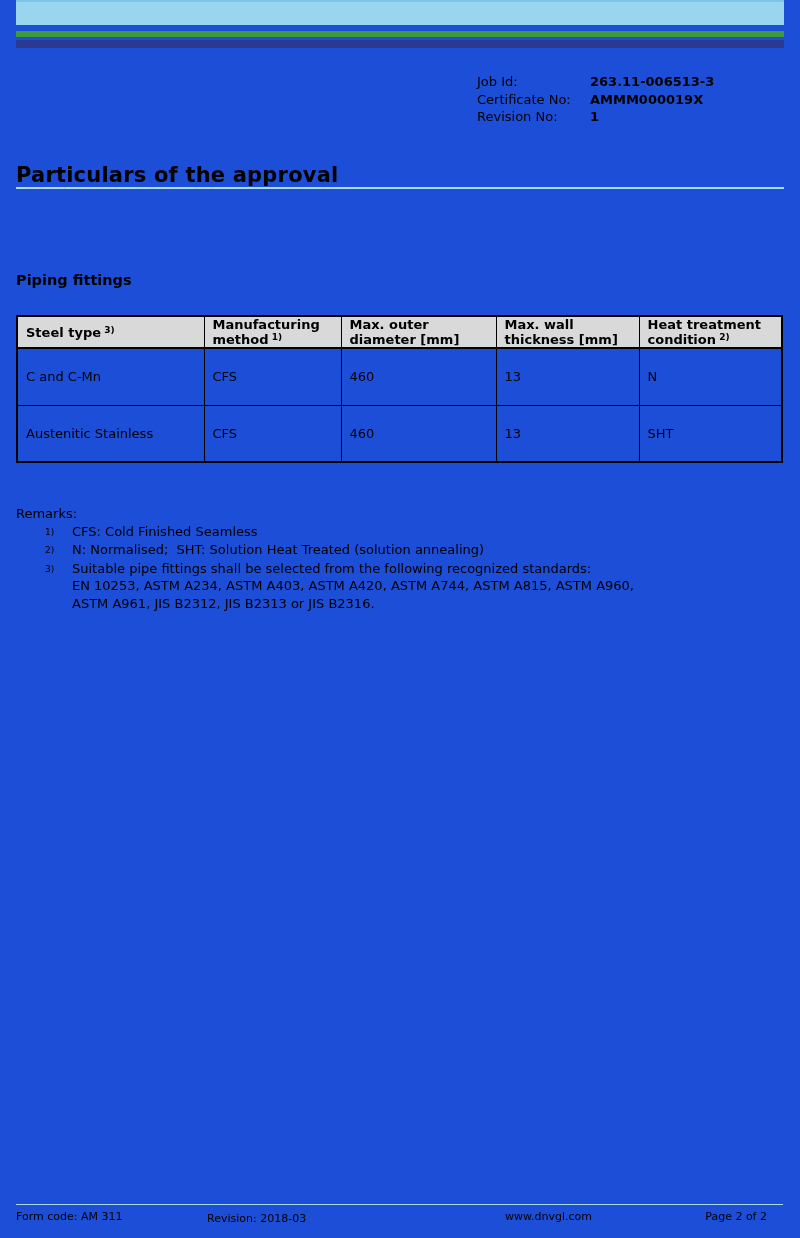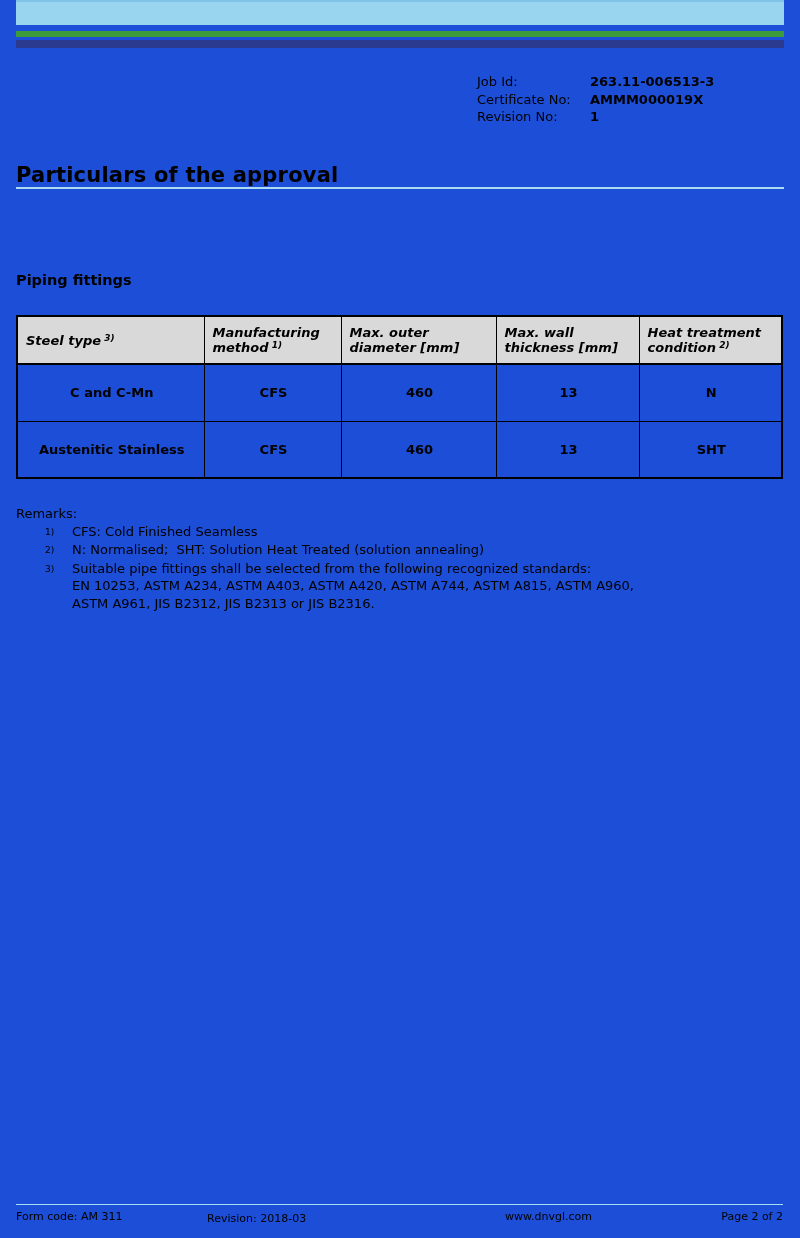--- a/index.html
+++ b/index.html
@@ -47,25 +47,24 @@
     position:absolute;left:16px;top:315px;
     border-collapse:collapse;table-layout:fixed;
     font-size:13px;
     border:2px solid var(--table-border);
   }
   .approval-table th,.approval-table td{
     border:1px solid var(--table-border);
     padding:0 6px 0 8px;text-align:left;vertical-align:middle;
   }
   .approval-table th{
-    background:var(--table-header-bg);font-weight:bold;height:48px;
+    background:var(--table-header-bg);font-weight:bold;height:32px;
     border-bottom:2px solid var(--table-border);
-    font-style:italic;
   }
-  .approval-table td{height:57px;font-weight:bold;text-align:center;}
+  .approval-table td{height:57px;font-weight:normal;}
   .approval-table th:nth-child(1),.approval-table td:nth-child(1){width:187px;}
   .approval-table th:nth-child(2),.approval-table td:nth-child(2){width:137px;}
   .approval-table th:nth-child(3),.approval-table td:nth-child(3){width:155px;}
   .approval-table th:nth-child(4),.approval-table td:nth-child(4){width:143px;}
   .approval-table th:nth-child(5),.approval-table td:nth-child(5){width:143px;}
   .sup{font-size:9px;vertical-align:4px;}
 
   
   .remarks{position:absolute;left:16px;right:16px;top:505px;font-size:13px;line-height:17.6px;}
   .remark-item{display:flex;align-items:flex-start;margin-left:29px;}
@@ -75,21 +74,21 @@
 
   
   .footer{
     position:absolute;left:16px;right:17px;top:1204px;height:26px;
     border-top:1.5px solid var(--light-blue-rule);
   }
   .footer-inner{position:relative;height:22px;font-size:11px;padding-top:5px;}
   .footer-form{position:absolute;left:0;top:5px;}
   .footer-revision{position:absolute;left:191px;top:7px;}
   .footer-website{position:absolute;left:489px;top:5px;}
-  .footer-page{position:absolute;right:0;top:5px;}
+  .footer-page{position:absolute;right:16px;top:5px;}
 </style>
 </head>
 <body>
 
 <div class="page">
 
   <div class="band"></div>
   <div class="stripe-green"></div>
   <div class="stripe-blue"></div>
 

